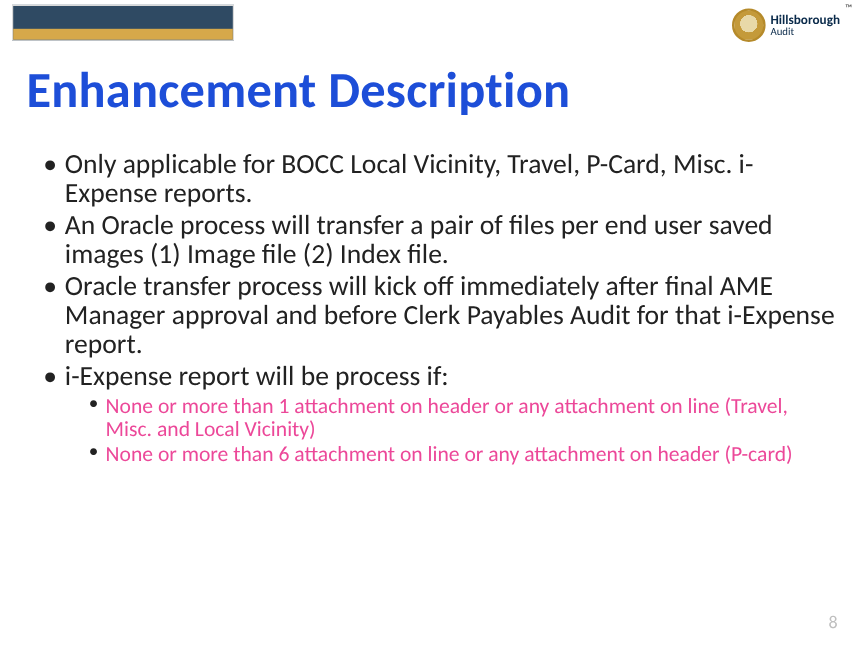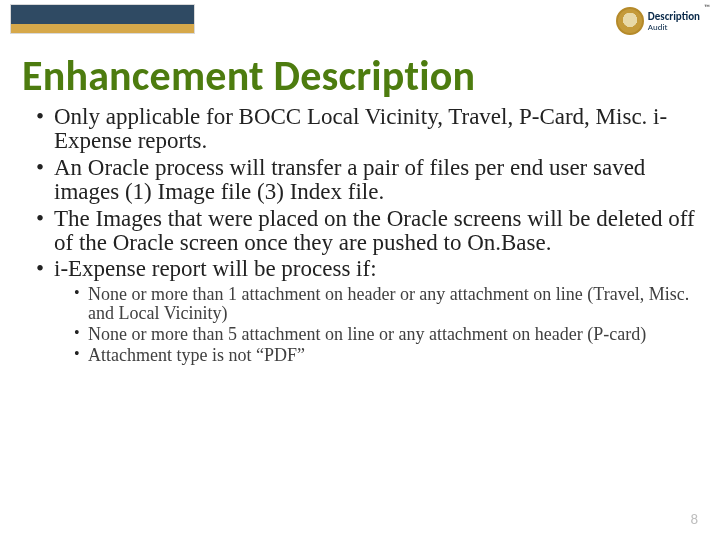--- a/index.html
+++ b/index.html
@@ -6,58 +6,57 @@
   html, body { width: 720px; height: 540px; background: #fff; font-family: Calibri, "Segoe UI", Arial, sans-serif; color: #222; }
   .slide { position: relative; width: 720px; height: 540px; padding: 8px 22px 0 22px; }
   .top-bar { position: absolute; top: 0; left: 0; width: 720px; height: 44px; }
   .logo-left { position: absolute; top: 4px; left: 10px; width: 185px; height: 30px; background: #2f4a63; border: 1px solid #d9d9d9; }
   .logo-left .gold { position: absolute; bottom: 0; left: 0; width: 100%; height: 9px; background: #d6a84a; }
   .logo-right { position: absolute; top: 4px; right: 20px; width: 90px; height: 34px; display: flex; align-items: center; justify-content: flex-end; }
   .seal { width: 28px; height: 28px; border-radius: 50%; background: radial-gradient(circle at 50% 45%, #e8d9a8 0 40%, #c49a3a 41% 100%); border: 2px solid #b58a2a; margin-right: 4px; }
   .county-text { font-size: 9px; line-height: 1; color: #0a2a4a; }
   .county-text b { font-size: 11px; display: block; }
   .tm { position: absolute; top: 2px; right: 10px; font-size: 8px; color: #333; }
-  .title { margin-top: 42px; font-family: "Calibri Light", Calibri, Arial, sans-serif; font-size: 42px; color: #4d7c0f; letter-spacing: 0.2px; }
-  ul.main { list-style: none; margin-top: 4px; padding-left: 18px; font-family: Liberation Serif, serif; }
+  .title { margin-top: 42px; font-family: "Calibri Light", Calibri, Arial, sans-serif; font-size: 42px; color: #1d4ed8; letter-spacing: 0.2px; }
+  ul.main { list-style: none; margin-top: 24px; padding-left: 18px; }
   ul.main > li { position: relative; font-size: 23px; line-height: 1.06; color: #222; margin-bottom: 2px; padding-left: 14px; }
   ul.main > li::before { content: "•"; position: absolute; left: -4px; top: 0; color: #222; }
   ul.sub { list-style: none; margin-top: 3px; padding-left: 22px; }
-  ul.sub > li { position: relative; font-size: 18px; line-height: 1.06; color: #404040; margin-bottom: 2px; padding-left: 12px; }
+  ul.sub > li { position: relative; font-size: 18px; line-height: 1.06; color: #ec4899; margin-bottom: 2px; padding-left: 12px; }
   ul.sub > li::before { content: "•"; position: absolute; left: -2px; top: 0; color: #222; font-size: 16px; }
   .pagenum { position: absolute; bottom: 12px; right: 22px; font-size: 15px; color: #bfbfbf; }
 </style>
 </head>
 <body>
 
 <div class="slide">
 
   <div class="top-bar">
     <div class="logo-left">
       <div class="gold"></div>
     </div>
     <div class="logo-right">
       <div class="seal"></div>
       <div class="county-text">
-        <b>Description</b>
+        <b>Hillsborough</b>
         <span>Audit</span>
       </div>
     </div>
     <div class="tm">™</div>
   </div>
 
   <h1 class="title">Enhancement Description</h1>
 
   <ul class="main">
     <li><span>Only applicable for BOCC Local Vicinity, Travel, P-Card, Misc. i-Expense reports.</span></li>
-    <li><span>An Oracle process will transfer a pair of files per end user saved images (1) Image file (3) Index file.</span></li>
-    <li><span>The Images that were placed on the Oracle screens will be deleted off of the Oracle screen once they are pushed to On.Base.</span></li>
+    <li><span>An Oracle process will transfer a pair of files per end user saved images (1) Image file (2) Index file.</span></li>
+    <li><span>Oracle transfer process will kick off immediately after final AME Manager approval and before Clerk Payables Audit for that i-Expense report.</span></li>
     <li>
       <span>i-Expense report will be process if:</span>
       <ul class="sub">
         <li><span>None or more than 1 attachment on header or any attachment on line (Travel, Misc. and Local Vicinity)</span></li>
-        <li><span>None or more than 5 attachment on line or any attachment on header (P-card)</span></li>
-        <li><span>Attachment type is not “PDF”</span></li>
+        <li><span>None or more than 6 attachment on line or any attachment on header (P-card)</span></li>
       </ul>
     </li>
   </ul>
 
   <div class="pagenum">8</div>
 </div>
 
 </body></html>

